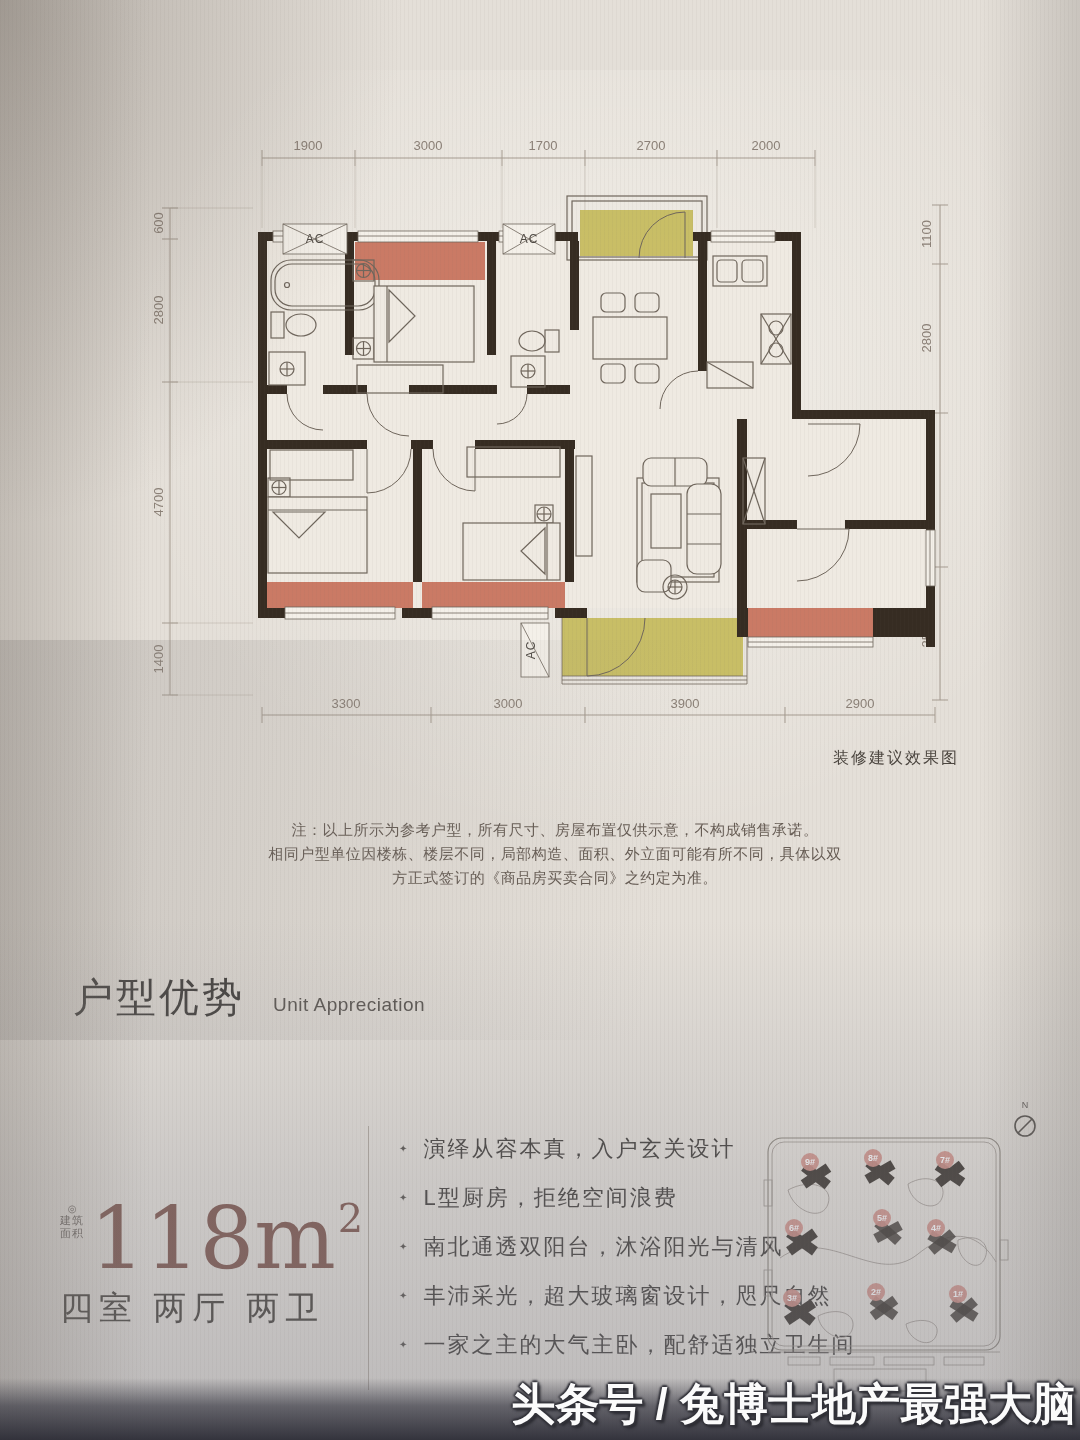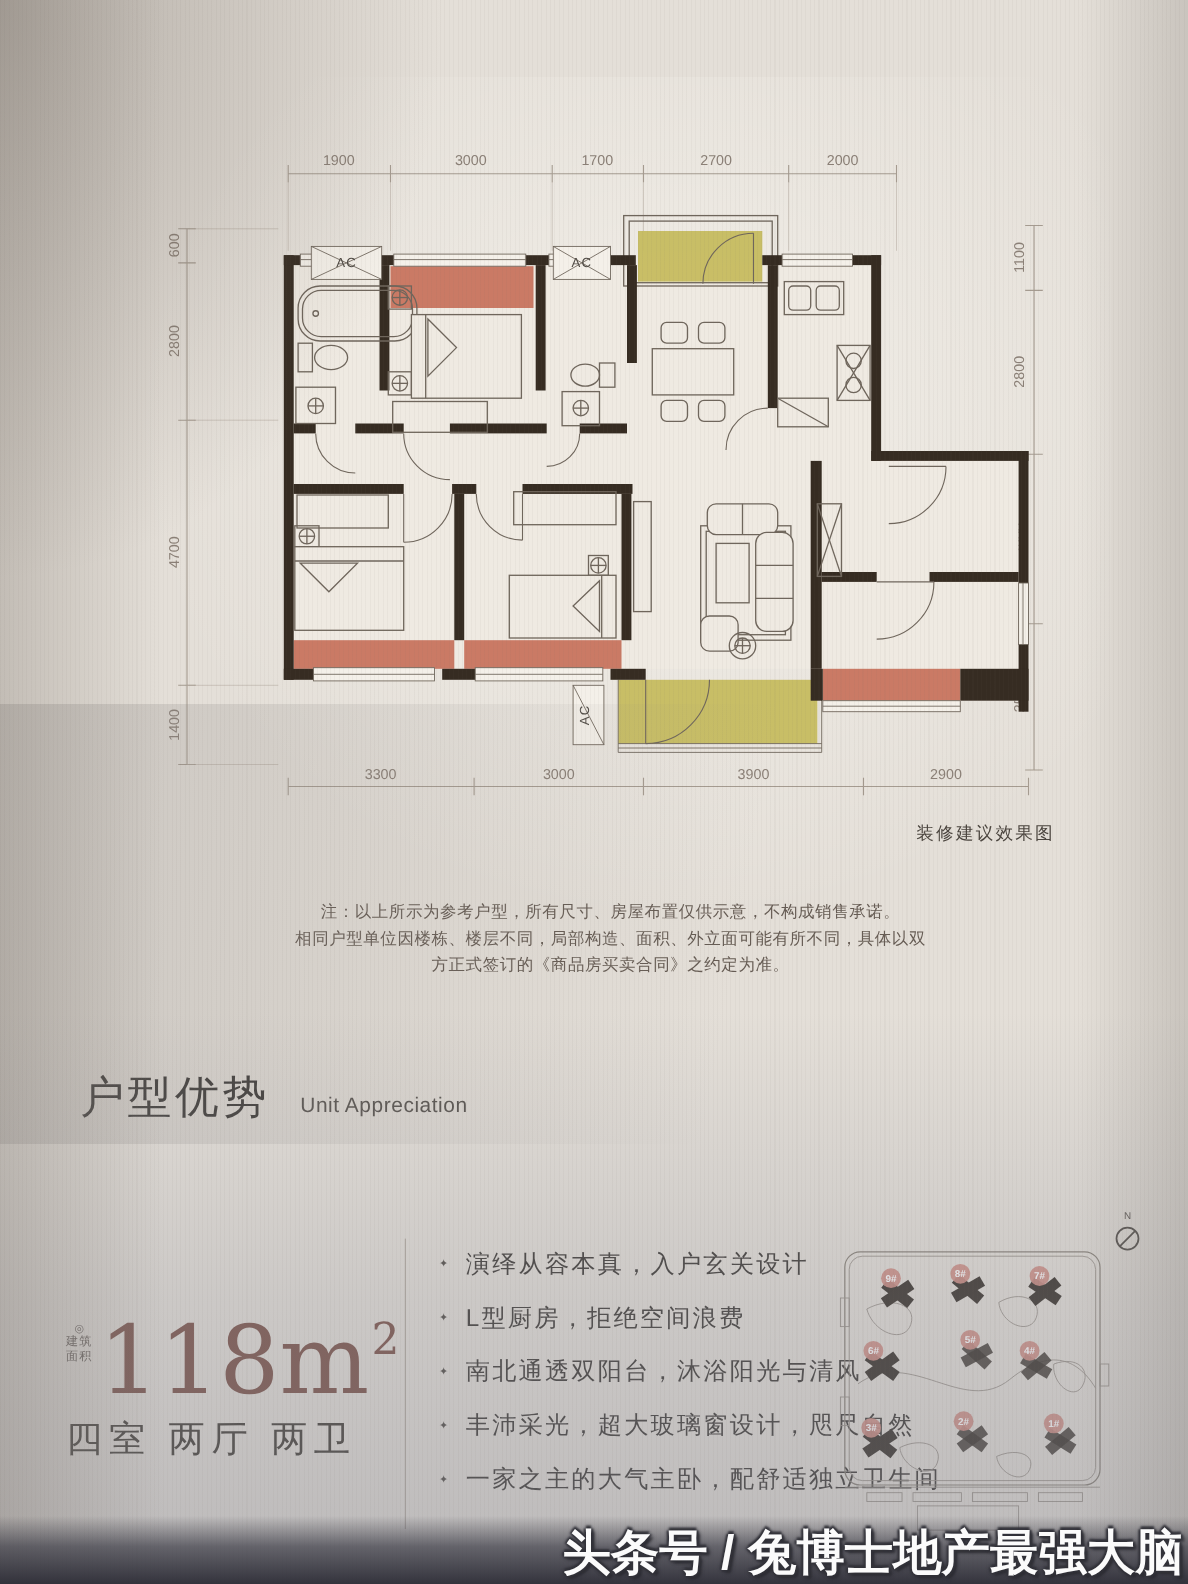--- a/index.html
+++ b/index.html
@@ -47,21 +47,21 @@
     border-left:1px solid #b3aba1; padding:0 0 0 30px; margin:0; list-style:none; }
   .features li { display:flex; align-items:center; gap:14px; margin:8px 0 20px 0; height:29px;
     font-size:22px; color:#3e3a36; letter-spacing:2px; }
   .features .dot { font-size:10px; color:#534e48; }
 
   .site-plan { position:absolute; left:758px; top:1120px; }
   .compass { position:absolute; left:1002px; top:1096px; }
 
   .watermark-bar { position:absolute; left:0; bottom:0; width:100%; height:62px;
     background:linear-gradient(180deg, rgba(84,84,94,0), rgba(62,62,72,.70) 45%, rgba(40,40,50,.92));
-    display:flex; align-items:flex-end; justify-content:flex-end; }
+    display:flex; align-items:flex-start; justify-content:flex-end; }
   .watermark-text { font-size:44px; line-height:52px; font-weight:bold; color:#fbfbfb; padding:0 4px 2px 0;
     text-shadow:-2px 0 2px #33333a, 2px 0 2px #33333a, 0 -2px 2px #33333a, 0 2px 2px #33333a, 3px 3px 3px #2a2a30; }
 
   svg text { font-family:"Liberation Sans", sans-serif; }
   .dim-text { fill:#8b8077; font-size:13px; }
   .dim-line { stroke:#a59b90; stroke-width:1; }
   .ext-line { stroke:#b3a99e; stroke-width:.8; opacity:.6; }
   .wall { fill:#362c22; }
   .floor { fill:#efeae2; }
   .fur { stroke:#6f665c; stroke-width:1.2; fill:none; }

